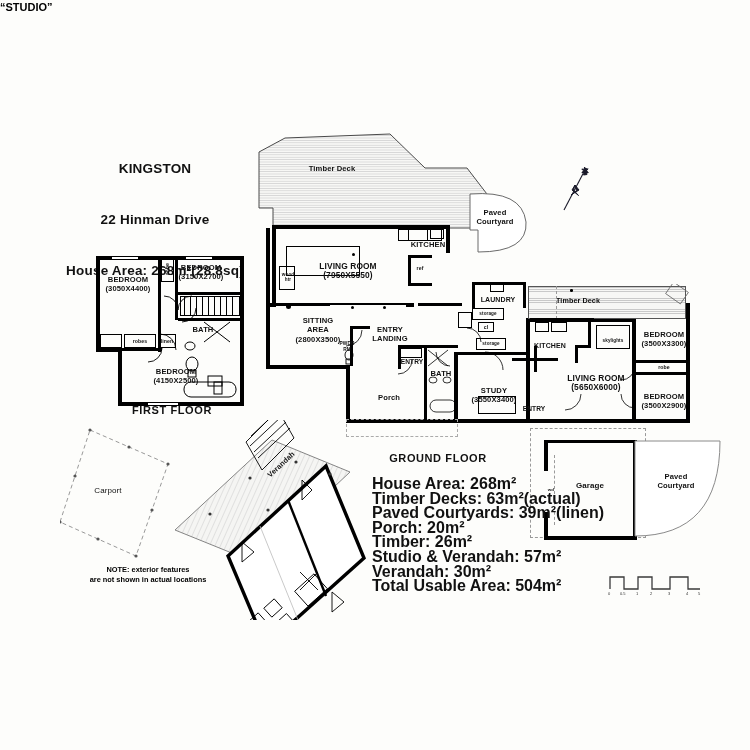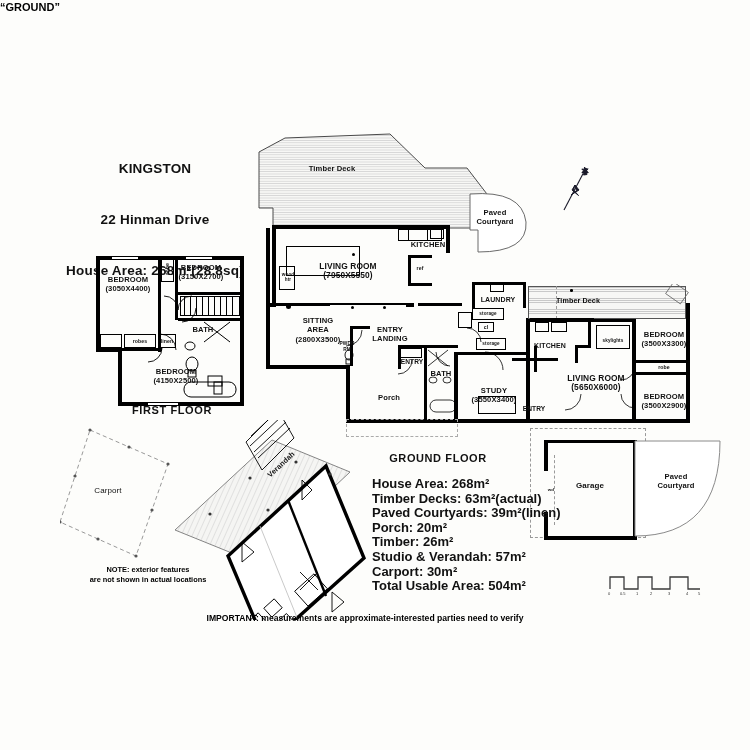--- a/index.html
+++ b/index.html
@@ -58,21 +58,21 @@
   .dot { position:absolute; width:3px; height:3px; border-radius:50%; background:#000; }
   .dash { position:absolute; border:1px dashed #999; box-sizing:border-box; }
   .dashv { position:absolute; border-left:1px dashed #9a9a9a; }
 
   .floorlabel {
     position:absolute; font-size:11px; font-weight:bold; letter-spacing:.6px;
     transform: translateX(-50%); color:#111;
   }
 
   
-  #areas { left: 372px; top: 477px; font-size: 13px; font-weight: bold; line-height: 14.6px; color:#111; }
+  #areas { left: 372px; top: 477px; font-size: 16px; font-weight: bold; line-height: 14.6px; color:#111; }
 
   
   #note {
     left: 148px; top: 565px; font-size: 7.4px; font-weight: bold;
     text-align:center; line-height: 9.5px; transform: translateX(-50%);
   }
   #important {
     left: 365px; top: 613px; font-size: 8.6px; font-weight: bold;
     text-align:center; transform: translateX(-50%);
   }
@@ -451,38 +451,37 @@
     <circle cx="60" cy="94" r="1.6" fill="#333"></circle>
     <circle cx="100" cy="58" r="1.6" fill="#333"></circle>
     <circle cx="146" cy="42" r="1.6" fill="#333"></circle>
     <circle cx="180" cy="54" r="1.6" fill="#333"></circle>
     <circle cx="118" cy="90" r="1.6" fill="#333"></circle>
   </svg>
   <div class="rm" style="left:278px;top:461px;font-size:7.4px;font-weight:bold;transform:rotate(-43deg) translateX(-50%);transform-origin:left top">
     <span>Verandah</span>
   </div>
   <div id="studiolab">
-    <div>“GROUND”</div>
+    <div>“STUDIO”</div>
   </div>
 
   <div class="abs" id="areas">
     <div>House Area: 268m²</div>
     <div>Timber Decks: 63m²(actual)</div>
     <div>Paved Courtyards: 39m²(linen)</div>
     <div>Porch: 20m²</div>
     <div>Timber: 26m²</div>
     <div>Studio &amp; Verandah: 57m²</div>
-    <div>Carport: 30m²</div>
+    <div>Verandah: 30m²</div>
     <div>Total Usable Area: 504m²</div>
   </div>
 
   <div class="abs" id="note">
     NOTE: exterior features<br>are not shown in actual locations
   </div>
-  <div class="abs" id="important">IMPORTANT: measurements are approximate-interested parties need to verify</div>
 
   <svg class="abs" style="left:608px;top:565px;width:96px;height:32px">
     <path d="M2,24 L2,12 L16,12 L16,24 L30,24 L30,12 L44,12 L44,24 L62,24 L62,12 L80,12 L80,24 L92,24" fill="none" stroke="#3a3a3a" stroke-width="1.3"></path>
     <g font-size="4" fill="#333" font-family="Liberation Sans, sans-serif">
       <text x="0" y="30">0</text>
       <text x="12" y="30">0.5</text>
       <text x="28" y="30">1</text>
       <text x="42" y="30">2</text>
       <text x="60" y="30">3</text>
       <text x="78" y="30">4</text>

